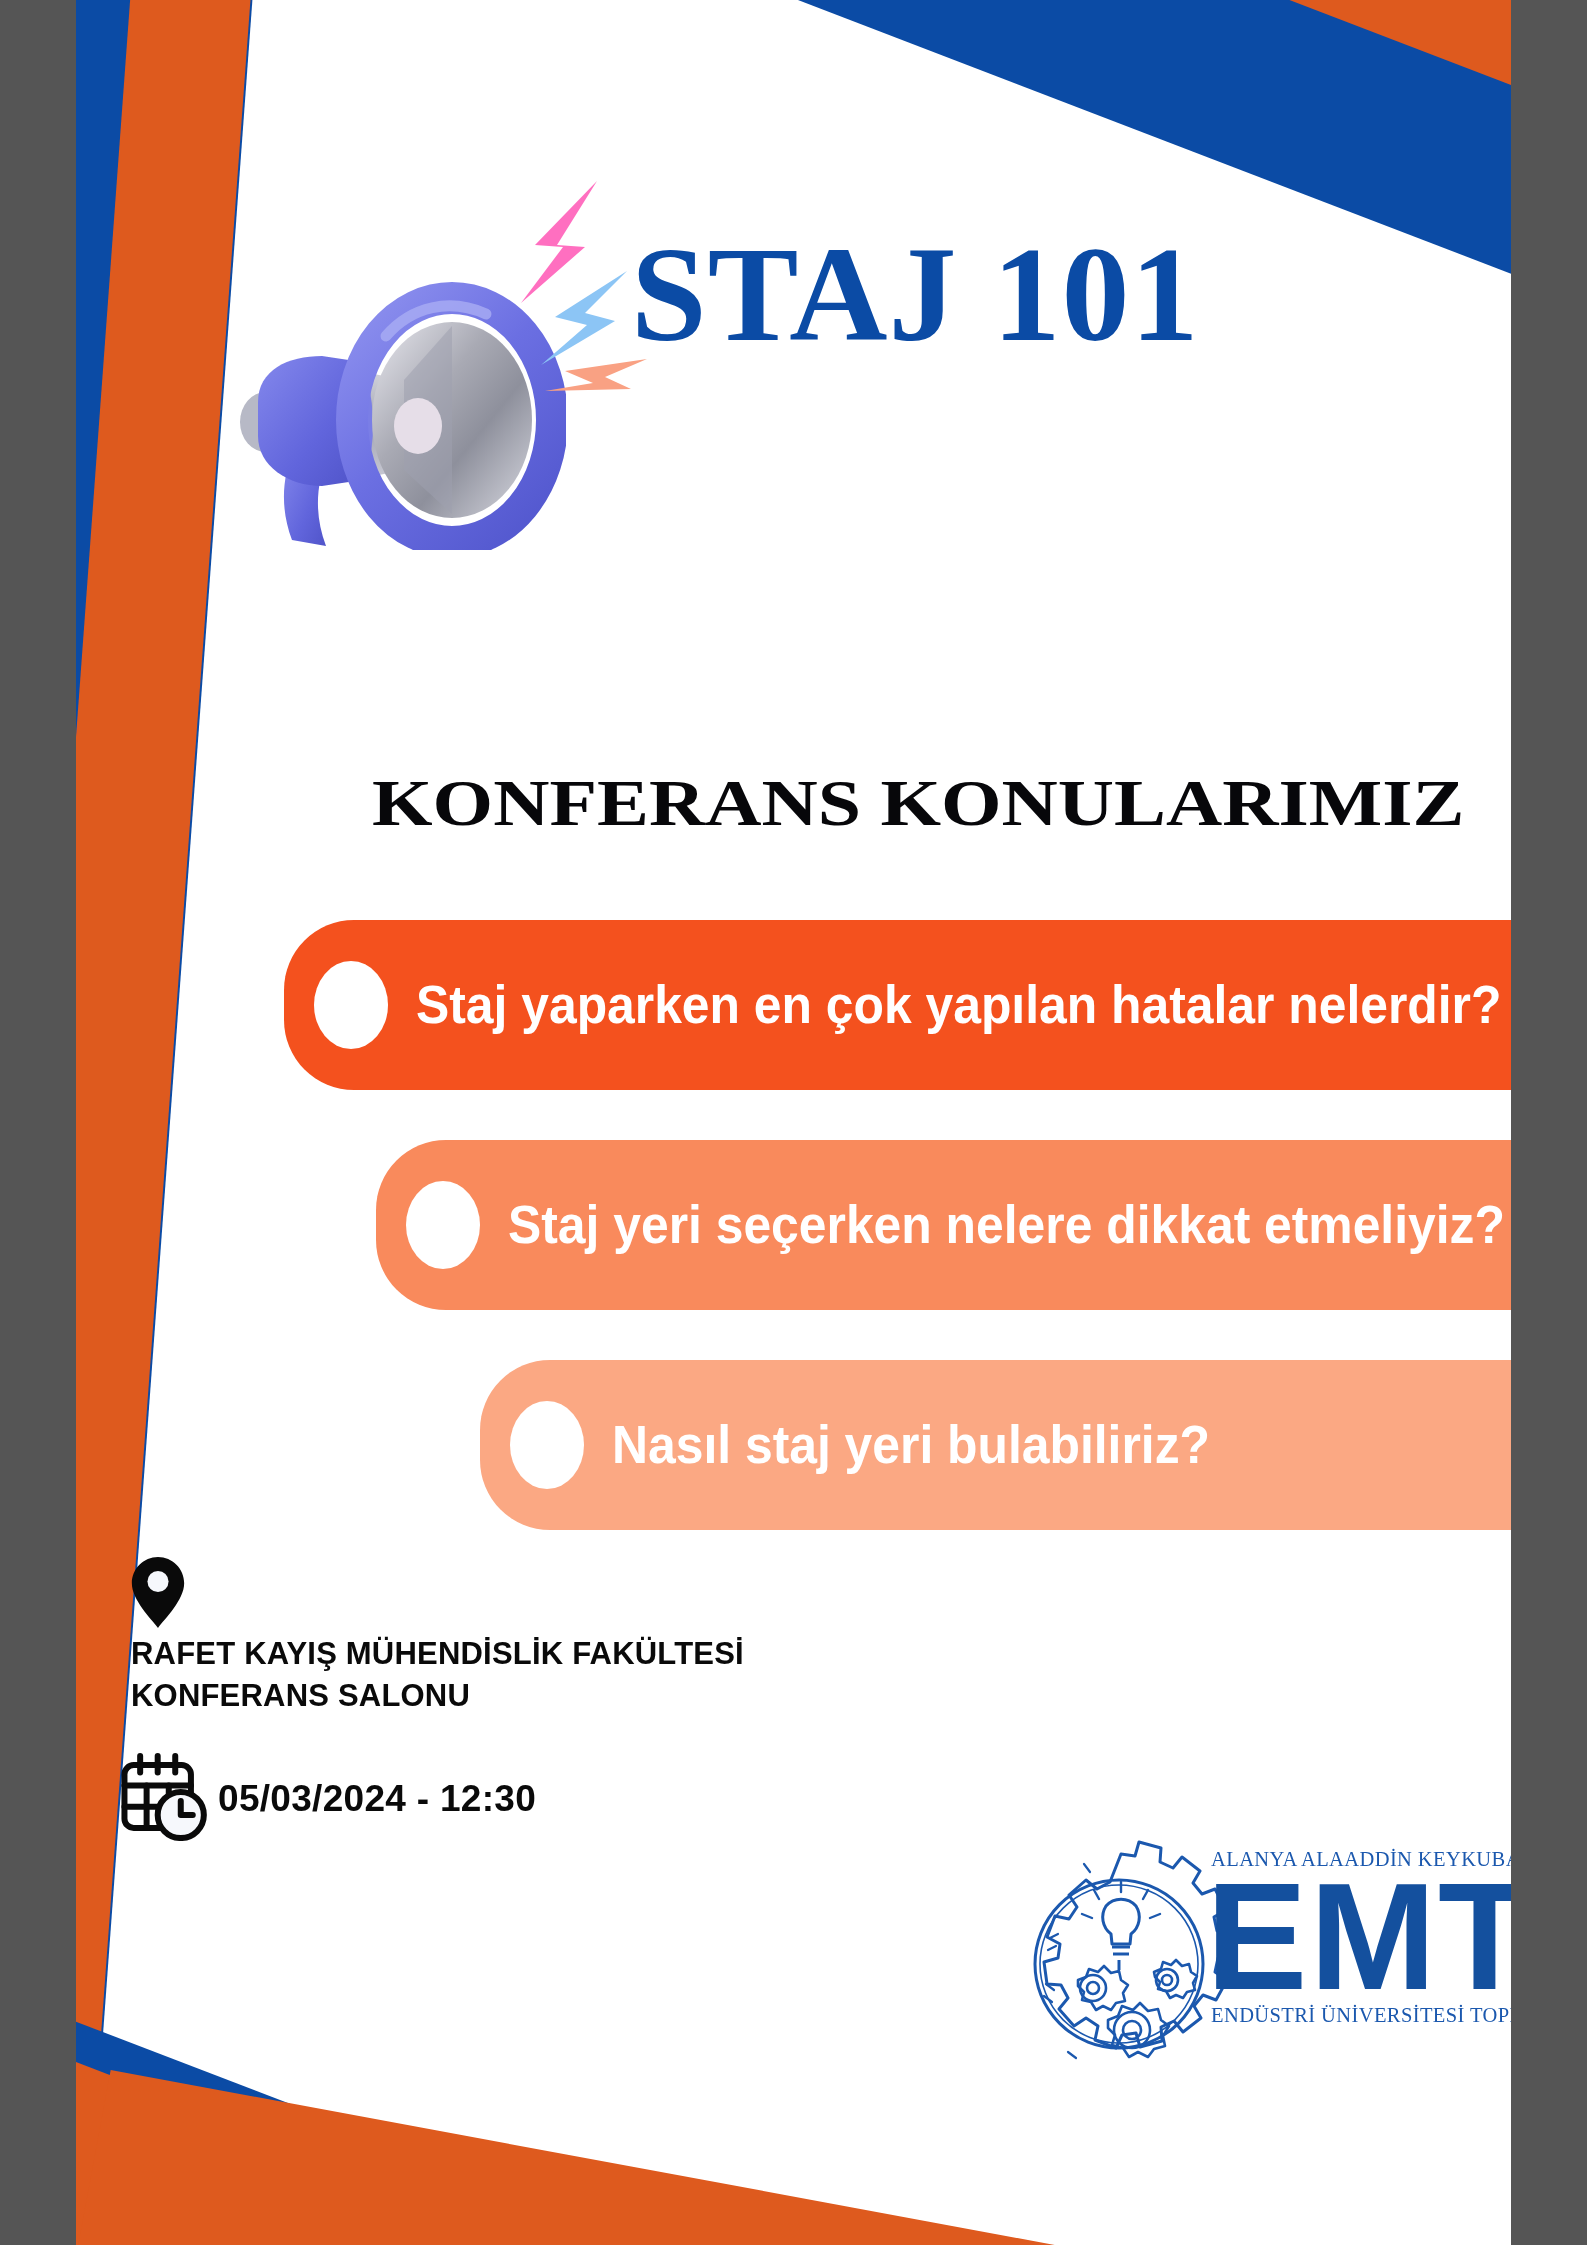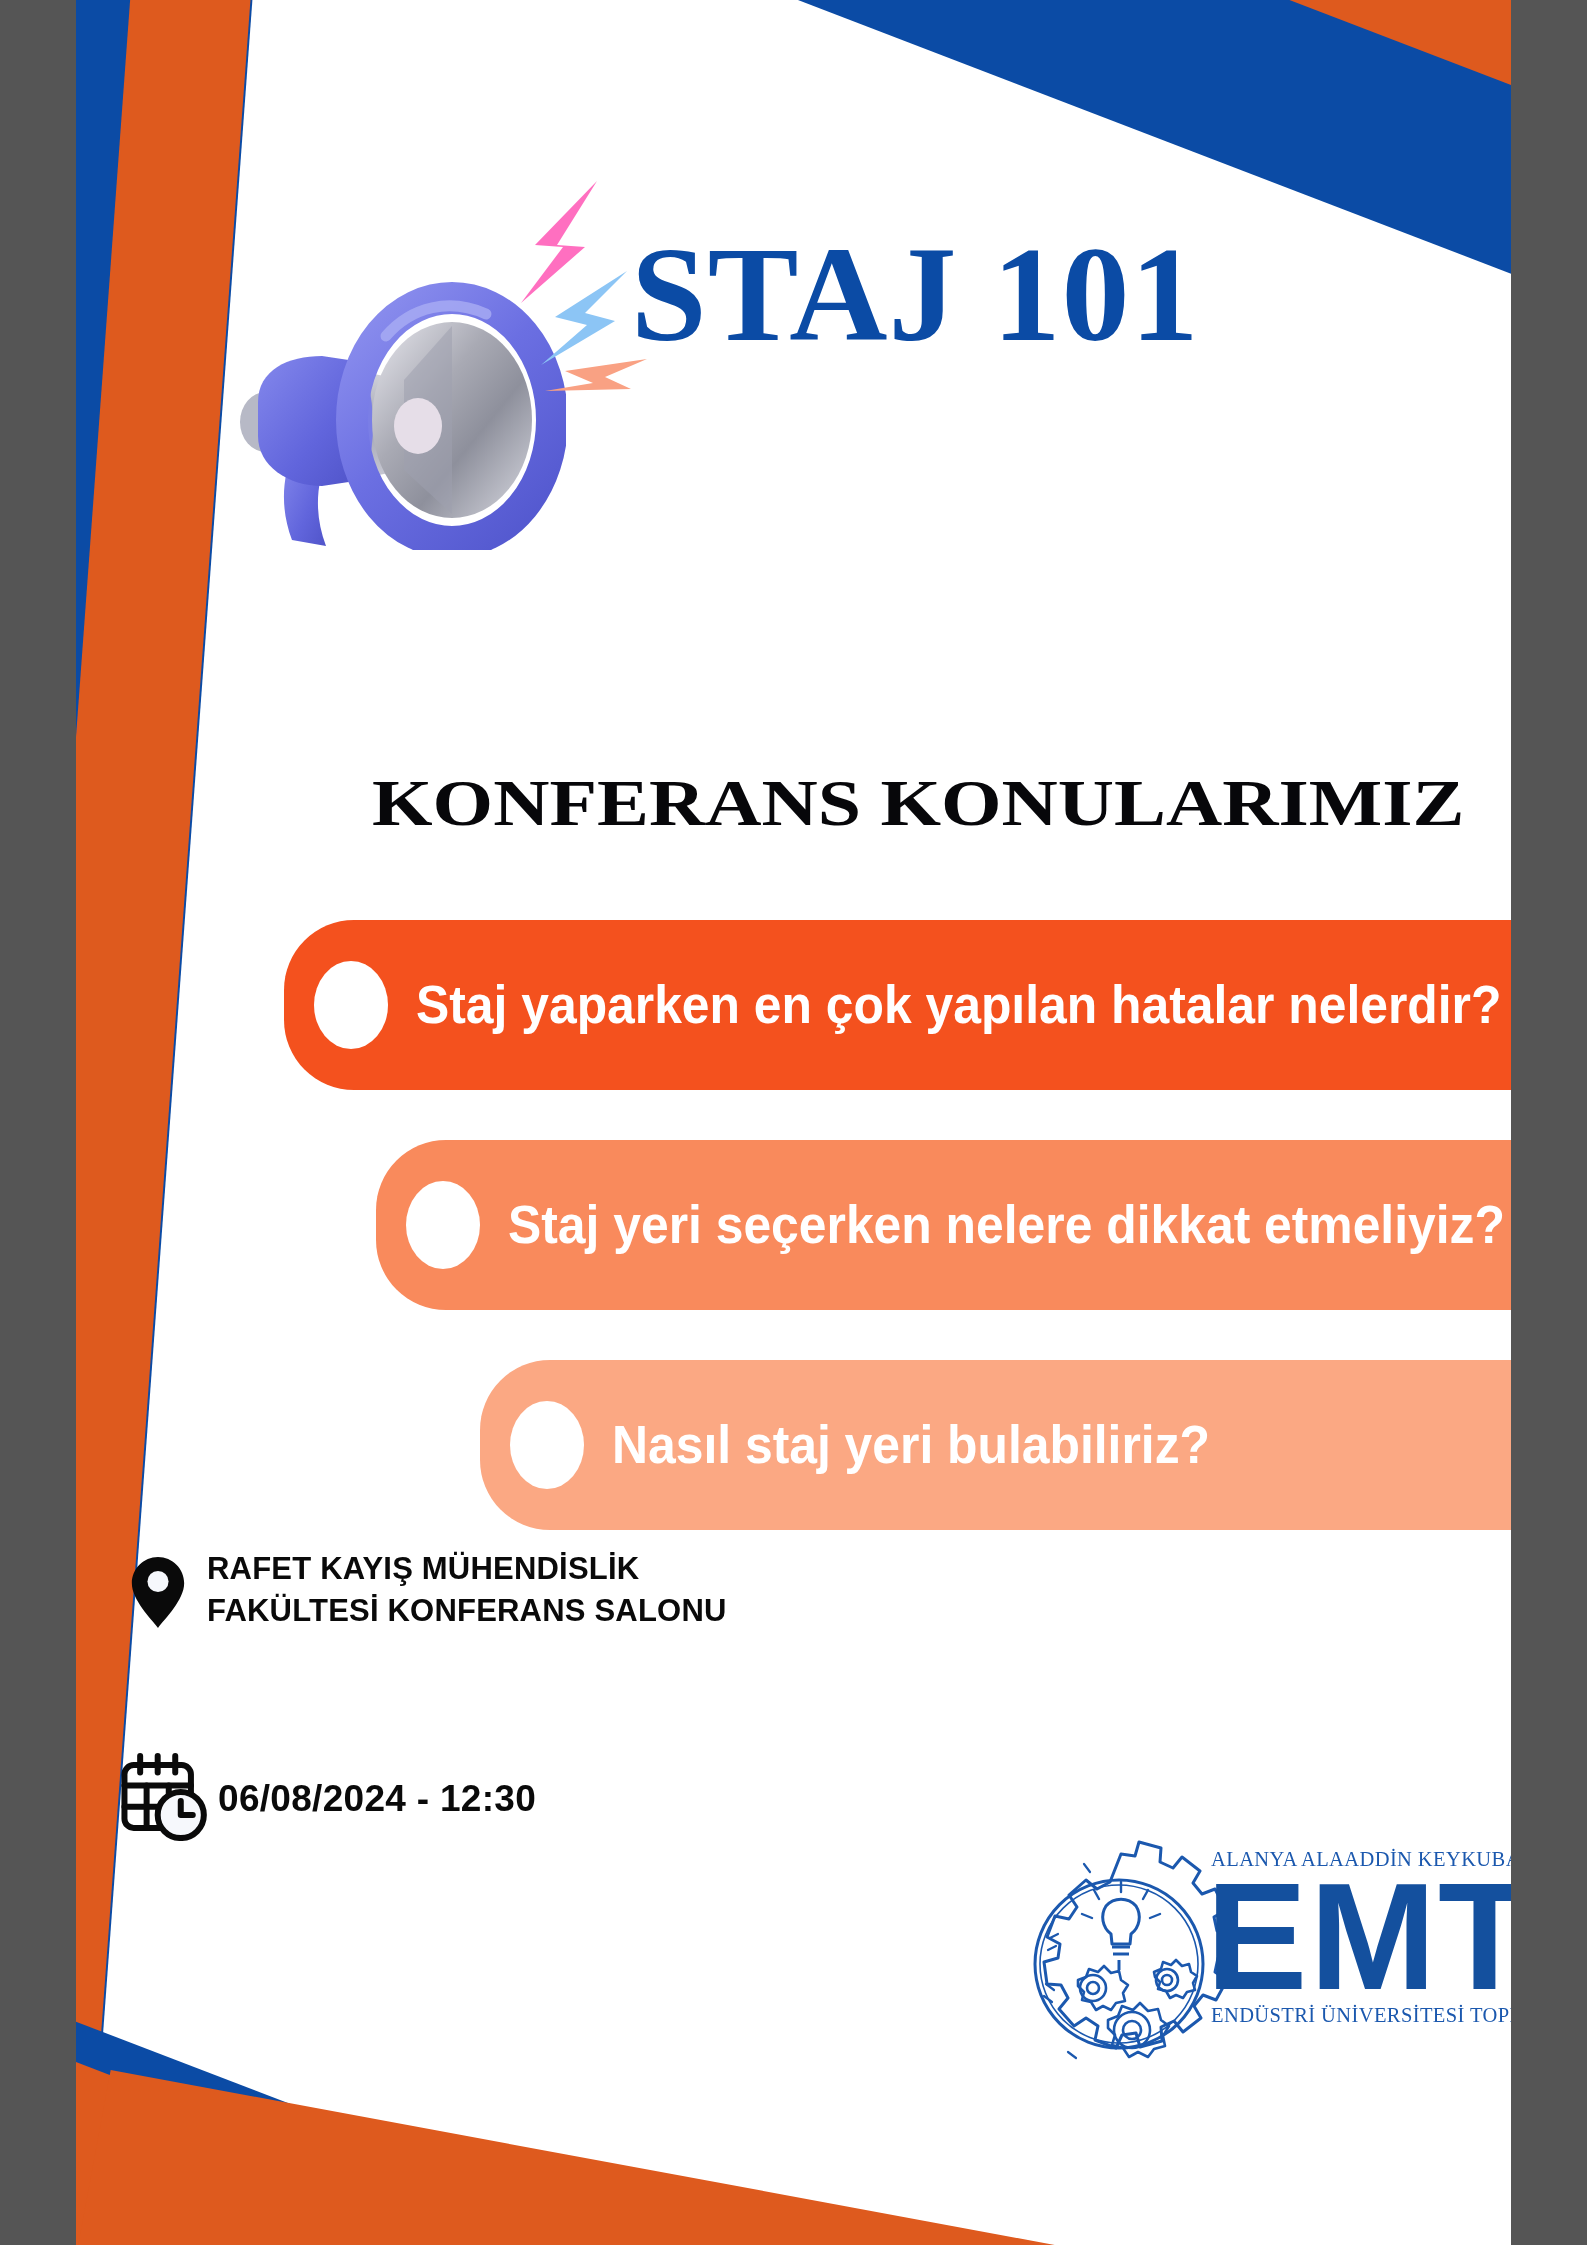--- a/index.html
+++ b/index.html
@@ -122,21 +122,21 @@
     line-height:1.30;
     transform:scaleX(0.94);
     transform-origin:left center;
   }
 
   #pill1 { left:208px; top:920px; width:1430px; height:170px; background:#F4511E; }
   #pill2 { left:300px; top:1140px; width:1340px; height:170px; background:#F98A5C; }
   #pill3 { left:404px; top:1360px; width:1240px; height:170px; background:#FBA883; }
 
   
-  #venue { position:absolute; left:55px; top:1548px; width:640px; display:flex; align-items:flex-start; }
+  #venue { position:absolute; left:55px; top:1548px; width:640px; display:flex; align-items:flex-start;flex-direction:column; }
   #venue .pin { flex:0 0 auto; margin-right:22px; margin-top:8px; }
   #venue .vtext {
     font-family:"Liberation Sans", sans-serif;
     font-weight:700;
     font-size:31px;
     line-height:1.35;
     color:#0A0A0A;
     letter-spacing:0.2px;
   }
 
@@ -289,21 +289,21 @@
           <line x1="55" y1="36" x2="55" y2="82"></line>
           <line x1="7" y1="59" x2="79" y2="59"></line>
           <line x1="24" y1="4" x2="24" y2="22"></line>
           <line x1="43" y1="4" x2="43" y2="22"></line>
           <line x1="62" y1="4" x2="62" y2="22"></line>
         </g>
         <circle cx="68" cy="68" r="25" fill="#F6F8FC" stroke="#0A0A0A" stroke-width="6.5"></circle>
         <path d="M68 53 L68 68 L81 68" fill="none" stroke="#0A0A0A" stroke-width="6.5" stroke-linecap="round" stroke-linejoin="round"></path>
       </svg>
     </span>
-    <span class="dtext">06/08/2024 - 12:30</span>
+    <span class="dtext">05/03/2024 - 12:30</span>
   </div>
 
   <div id="logo">
     <div class="mark">
       <svg viewBox="0 0 230 250" width="230" height="250">
         <g stroke="#1B58AE" fill="none" stroke-width="3" stroke-linejoin="round">
 
           <path d="M115 16 l14 2 4 -14 22 6 -1 14 13 6 9 -11 18 14 -7 12 9 11 13 -5 11 21 -12 7 3 14 14 1 1 23 -14 3 -3 14 12 8 -11 20 -13 -5 -9 11 7 12 -18 14 -9 -11 -13 6 1 14 -22 6 -4 -14 -14 2 -6 13 -21 -8 3 -14 -12 -8 -12 8 -15 -17 9 -11 -7 -13 -14 -1 -3 -22 14 -4 2 -14 -13 -7 8 -21 14 3 8 -12 -8 -12 17 -15 11 9 13 -7 Z"></path>
 
           <circle cx="113" cy="126" r="84"></circle>

